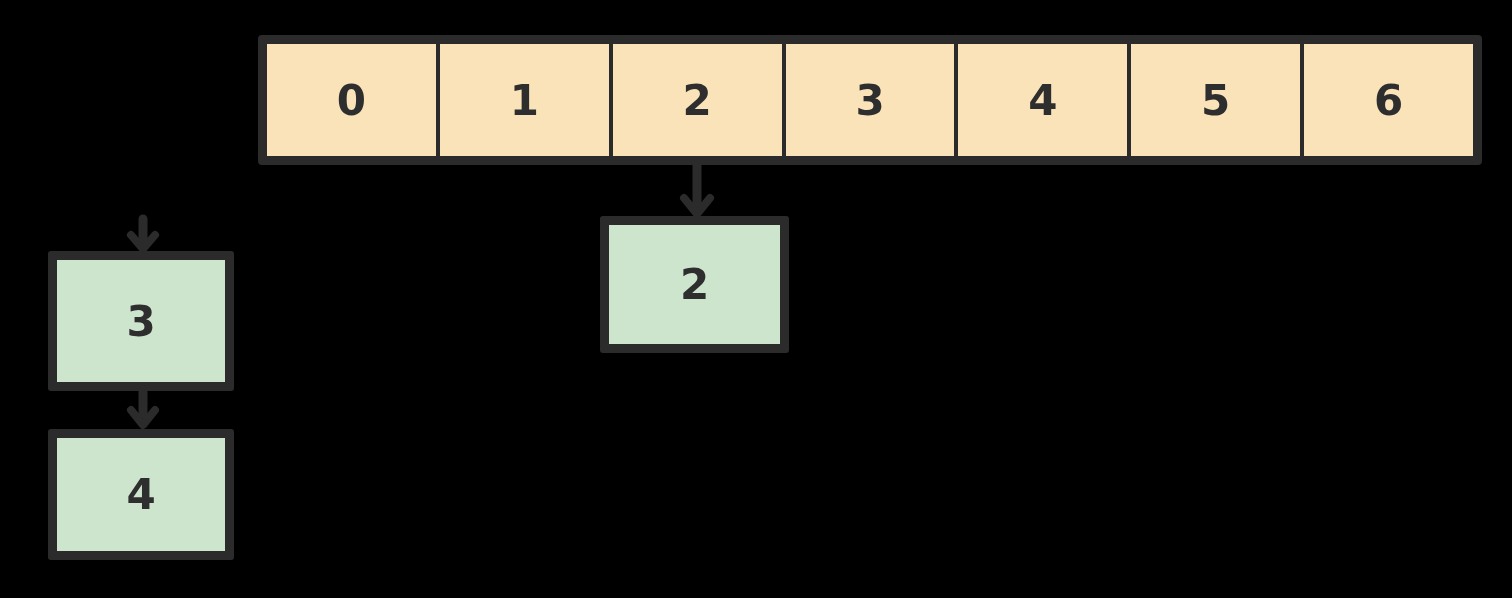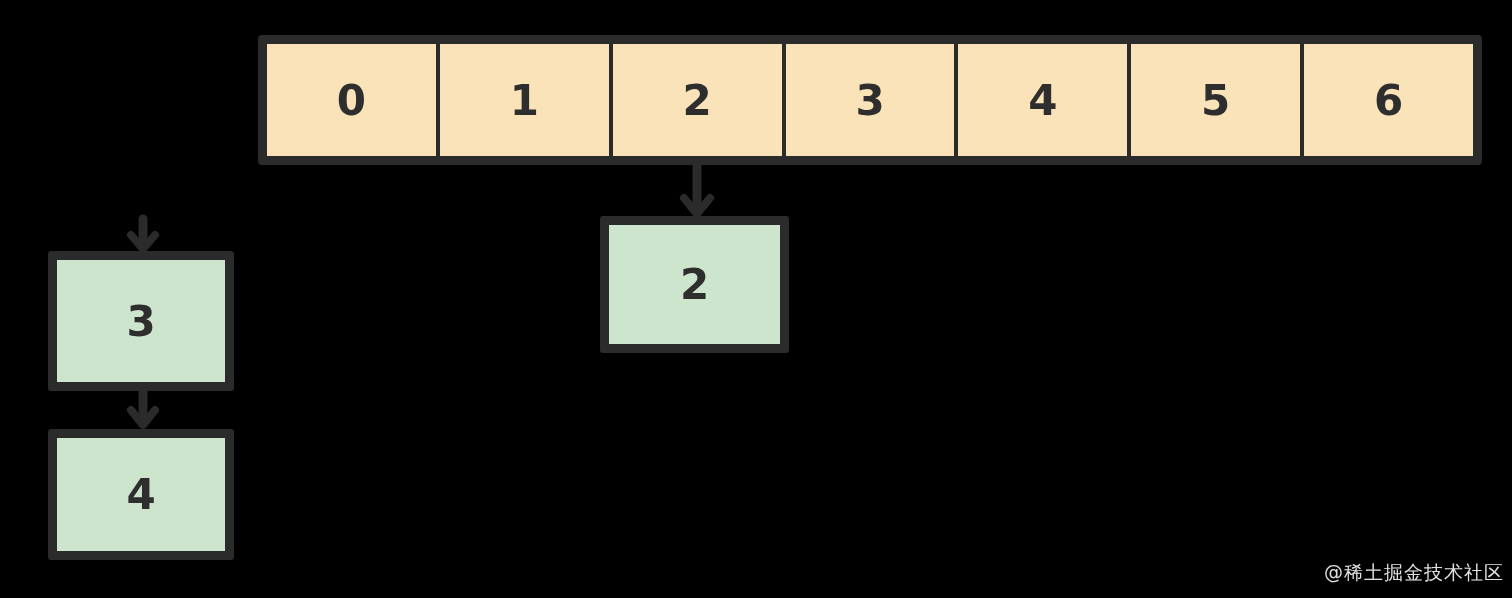--- a/index.html
+++ b/index.html
@@ -76,15 +76,14 @@
   <div class="node node-2">
     <span>2</span>
   </div>
   <div class="node node-3">
     <span>3</span>
   </div>
   <div class="node node-4">
     <span>4</span>
   </div>
 
-  <div class="watermark">@稀土掘金技术社区</div>
 
 </div>
 
 </body></html>

